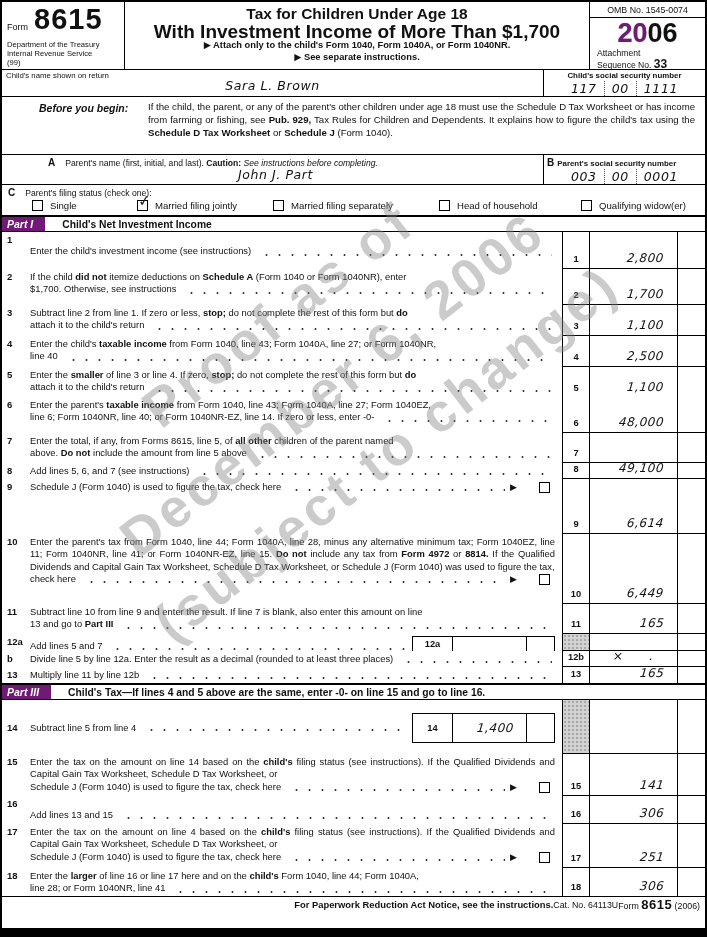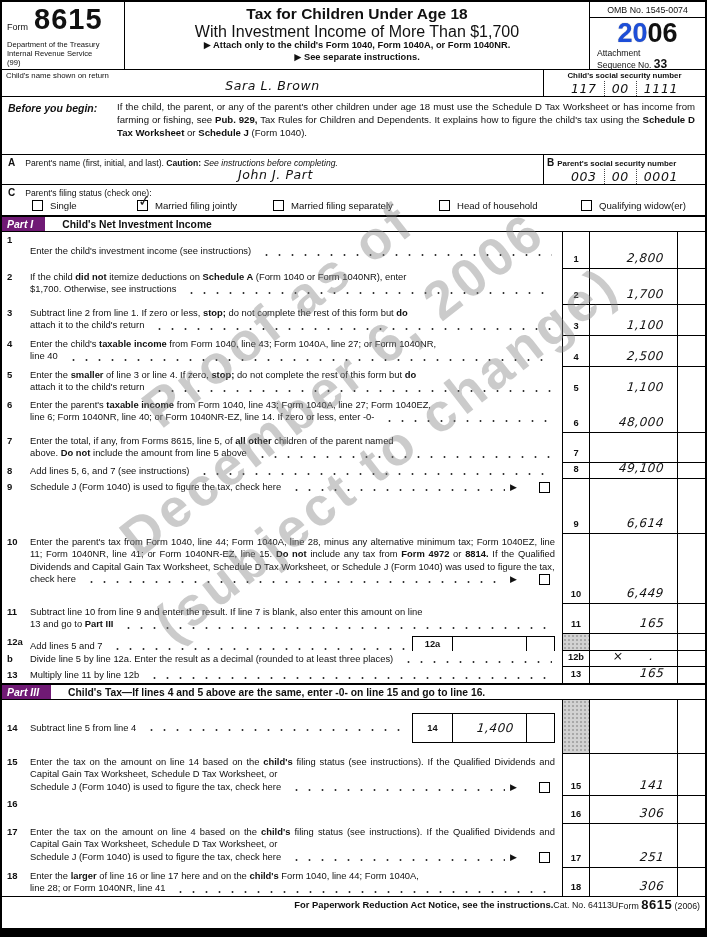--- a/index.html
+++ b/index.html
@@ -9,45 +9,45 @@
         font-family:"Liberation Sans","DejaVu Sans",sans-serif;}
   
   .hdr{display:flex;height:68px;border-bottom:1.2px solid #000;}
   .hleft{width:123px;border-right:1.2px solid #000;padding:4px 3px 2px 5px;display:flex;flex-direction:column;}
   .formword{font-size:9px;}
   .formnum{font-size:29px;font-weight:bold;letter-spacing:1px;line-height:26px;margin-left:6px;}
   .dept{margin-top:auto;font-size:7.6px;line-height:9px;}
   .dept .d2{display:flex;justify-content:flex-end;padding-right:1px;flex-direction:column;}
   .hcenter{flex:1;text-align:center;padding-top:3px;}
   .t1{font-size:15.5px;font-weight:bold;line-height:18px;}
-  .t2{font-size:16px;font-weight:normal;line-height:17px;}
+  .t2{font-size:19px;font-weight:bold;line-height:17px;}
   .t3,.t4{font-size:9.3px;font-weight:bold;line-height:11.5px;}
   .hright{width:116px;border-left:1.2px solid #000;display:flex;flex-direction:column;}
   .omb{font-size:8.8px;text-align:center;border-bottom:1px solid #000;padding:3px 0 2px;}
   .year{text-align:center;font-size:27px;font-weight:bold;line-height:28px;margin-top:1px;}
-  .y20{color:#1d4ed8;text-shadow:0 0 1px #8a8a8a;}
+  .y20{color:#701a75;text-shadow:0 0 1px #8a8a8a;}
   .attach{font-size:8.6px;line-height:10.5px;padding-left:7px;margin-top:1px;}
   .attach b{font-size:12px;}
   
   .namerow{display:flex;height:27px;border-bottom:1.2px solid #000;}
   .namel{flex:1;position:relative;}
   .smalllab{font-size:7.8px;padding:1px 0 0 4px;}
   .hand{font-family:"DejaVu Sans",sans-serif;font-style:italic;letter-spacing:.6px;}
   .namev{text-align:center;font-size:12.5px;margin-top:-2px;}
   .ssnbox{width:162px;border-left:1.2px solid #000;text-align:center;}
   .ssnlab{font-size:7.9px;font-weight:bold;padding-top:1px;}
   .ssn{display:flex;justify-content:center;font-size:12.5px;margin-top:1px;}
   .ssn span{padding:0 7px;}
   .ssn span + span{border-left:1px dotted #444;}
   .byb{display:flex;height:58px;border-bottom:1.2px solid #000;}
-  .byblab{width:113px;font-weight:bold;font-style:italic;font-size:10.5px;padding:5px 0 0 6px;}
+  .byblab{width:113px;font-weight:bold;font-style:italic;font-size:10.5px;padding:5px 0 0 6px;margin-left:31px;}
   .bybtxt{flex:1;font-size:9.6px;line-height:12.9px;text-align:justify;padding:4px 10px 0 2px;}
   .abrow{display:flex;height:30px;border-bottom:1.2px solid #000;}
   .acol{flex:1;padding:2px 0 0 6px;}
-  .abline{font-size:8.6px;}
+  .abline{font-size:8.6px;margin-left:40px;}
   .abline .big{font-size:10px;font-weight:bold;margin-right:10px;}
   .pname{text-align:center;font-size:12.5px;margin-top:-1px;}
   .bcol{width:162px;border-left:1.2px solid #000;text-align:center;}
   .blab{font-size:7.9px;font-weight:bold;text-align:left;padding:2px 0 0 3px;}
   .blab .big{font-size:10px;margin-right:3px;}
   .crow{height:30px;}
   .cline{font-size:8.6px;padding:2px 0 0 6px;}
   .cline .big{font-size:10px;font-weight:bold;margin-right:10px;}
   .fsrow{display:flex;align-items:center;padding-left:30px;margin-top:2px;}
   .fsitem{display:flex;align-items:center;font-size:9.6px;}
@@ -514,20 +514,26 @@
         </div>
       <div class="ncell">15</div>
       <div class="acell">
           <span class="val">141</span>
         </div>
       <div class="ccell"></div>
     </div>
     <div class="frow" style="height:28px">
       <div class="desc">
           <span class="lno">16</span>
+        <div class="dbody" style="justify-content:flex-end;padding-bottom:3px">
+            <div class="tailline">
+              <span class="tailtext">Add lines 13 and 15</span>
+              <span class="lead"></span>
+            </div>
+          </div>
         </div>
       <div class="ncell">16</div>
       <div class="acell">
           <span class="val">306</span>
         </div>
       <div class="ccell"></div>
     </div>
     <div class="frow" style="height:44px">
       <div class="desc">
           <span class="lno">17</span>

